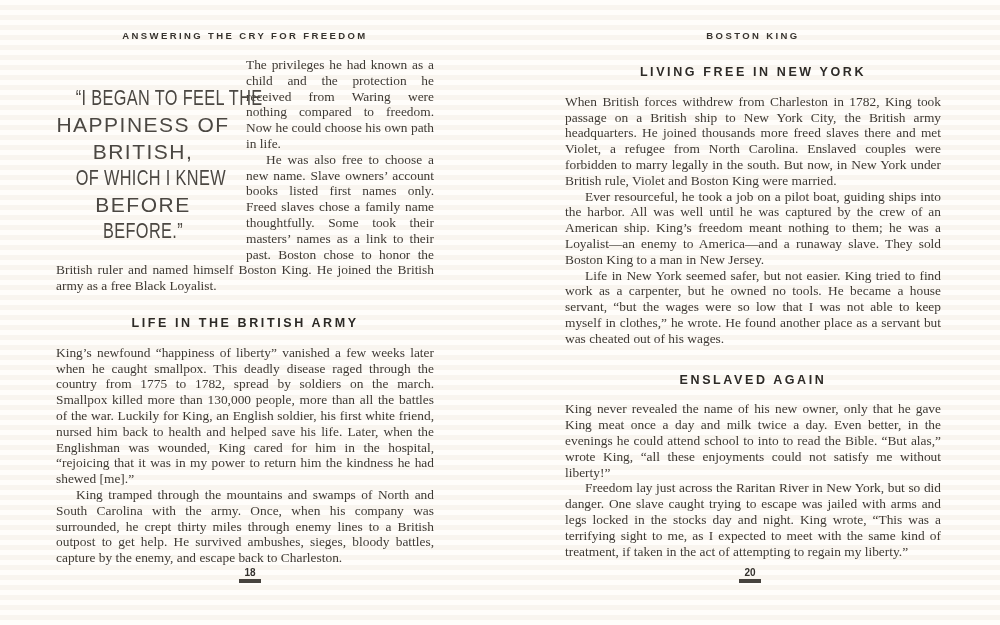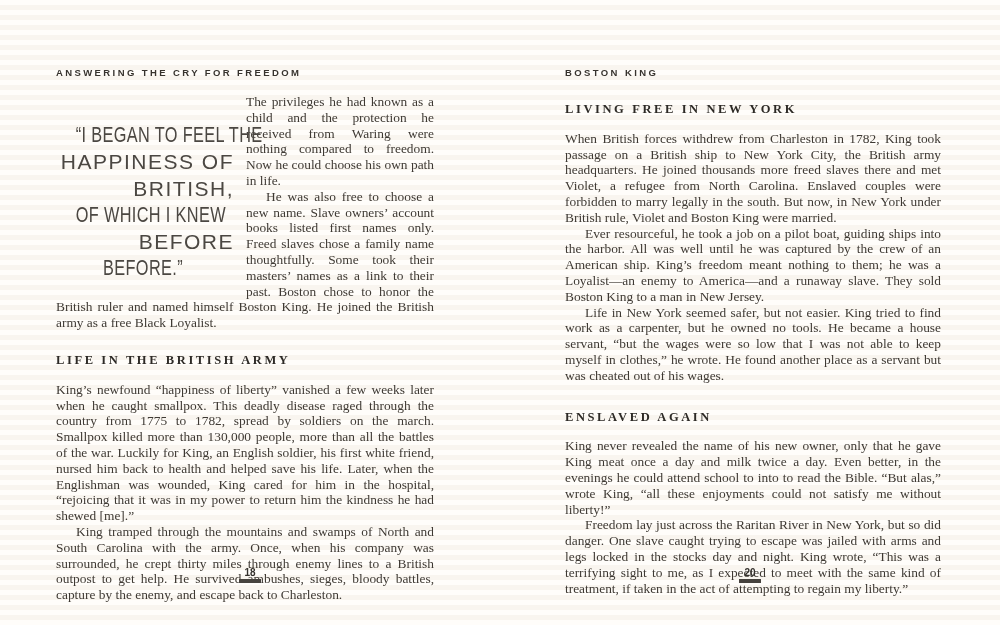--- a/index.html
+++ b/index.html
@@ -10,29 +10,28 @@
     overflow:hidden;
     font-family:"Liberation Serif", serif;
     color:#3e3933;
   }
   .page{position:absolute;top:0;width:500px;height:625px;}
   .page-left{left:0;}
   .page-right{left:500px;}
   .page-inner-left{padding:30px 66px 0 56px;}
   .page-inner-right{padding:30px 59px 0 65px;}
   .running-head{
-    text-align:left;
+    text-align:center;
     font-family:"Liberation Sans", sans-serif;
     font-weight:bold;
     font-size:9.5px;
     letter-spacing:2.4px;
     color:#37332e;
     margin-bottom:16px;
     white-space:nowrap;
-    margin-top:37px;
   }
   .body-text{font-size:13.4px;line-height:15.8px;text-align:justify;}
   .body-text p{margin:0;}
   .body-text p.indent{text-indent:20px;}
   .pull-quote{
     float:left;
     width:182px;
     margin:28px 12px 8px -4px;
     text-align:center;
     color:#4b4742;
@@ -45,27 +44,27 @@
     line-height:26px;
     transform:scaleX(0.74);
     transform-origin:center;
     white-space:nowrap;
     letter-spacing:0.5px;
   }
   .q-wide{
     font-size:21px;
     line-height:27px;
     letter-spacing:1.5px;
-    text-align:right;
   }
   .section-heading{
-    font-family:Liberation Serif, serif;
+    font-family:Liberation Sans, sans-serif;
     font-weight:bold;
     font-size:12.5px;
     letter-spacing:2.6px;
+    text-align:center;
     color:#2d2a26;
     margin:22px 0 13px 0;
     white-space:nowrap;
   }
   .section-heading.first{margin-top:24px;}
   .folio{
     position:absolute;
     top:567px;left:50%;
     transform:translateX(-50%);
     text-align:center;

